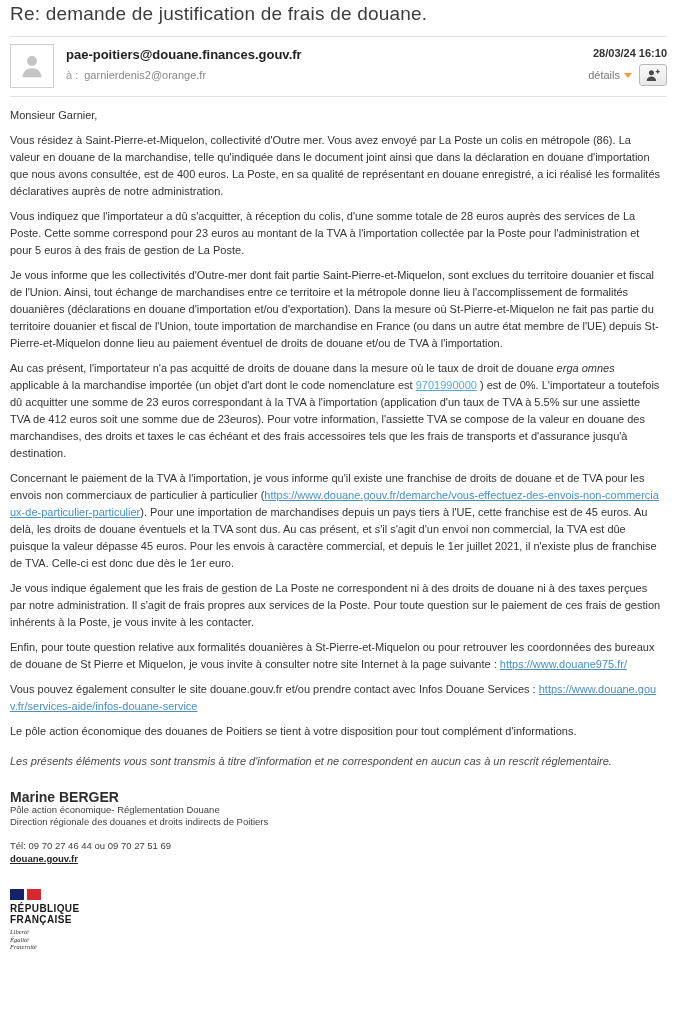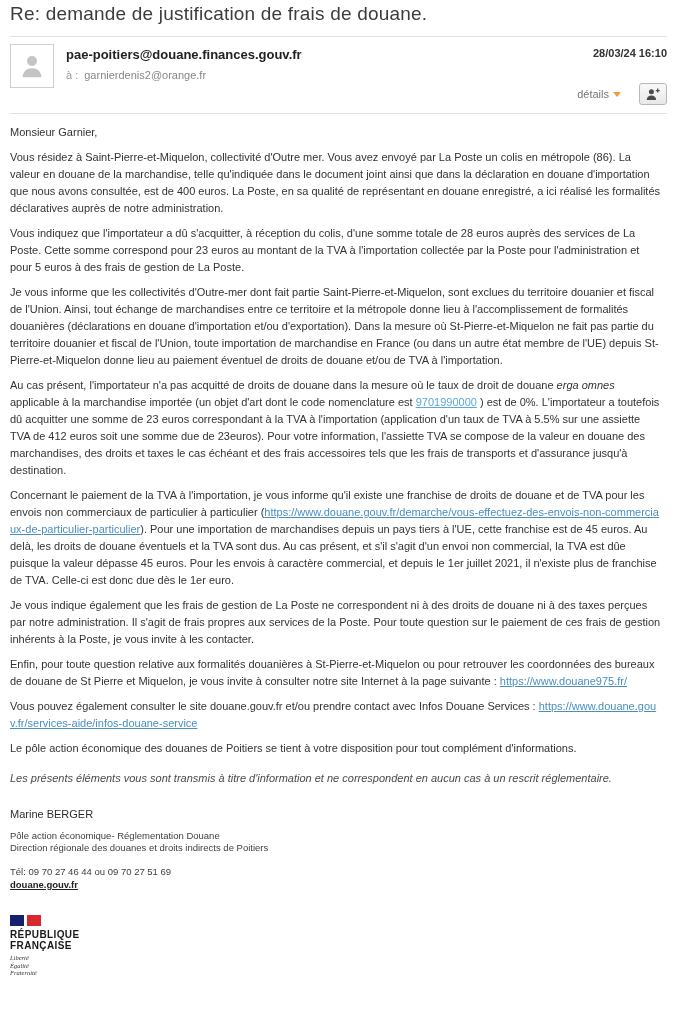--- a/index.html
+++ b/index.html
@@ -14,37 +14,37 @@
   .mailhead{display:flex;align-items:flex-start;padding:7px 0 8px 0;}
   .avatar{width:42px;height:42px;border:1px solid #cfcfcf;background:#fff;
     display:flex;align-items:center;justify-content:center;flex:0 0 auto;}
   .avatar svg{color:#c4c4c4;}
   .sendercol{margin-left:12px;flex:1;min-width:0;}
   .from{font-size:13px;font-weight:bold;color:#222;padding-top:3px;}
   .to-row{font-size:11px;color:#999;margin-top:7px;}
   .to-row .to-addr{color:#888;margin-left:6px;}
   .rightcol{flex:0 0 auto;text-align:right;}
   .date{font-size:11px;font-weight:bold;color:#333;padding-top:3px;}
-  .details-row{margin-top:24px;display:flex;align-items:center;justify-content:flex-end;gap:18px;text-align:right;}
+  .details-row{margin-top:5px;display:flex;align-items:center;justify-content:flex-end;gap:7px;text-align:right;}
   .details{font-size:11px;color:#777;cursor:pointer;display:inline-flex;align-items:center;}
   .caret{width:0;height:0;border-left:4px solid transparent;border-right:4px solid transparent;
     border-top:5px solid var(--caret,#f09d3a);display:inline-block;margin-left:4px;}
   .addbtn{width:28px;height:22px;border:1px solid #b9b9b9;border-radius:3px;
     background:linear-gradient(#f9f9f9,#e8e8e8);display:inline-flex;align-items:center;justify-content:center;
     cursor:pointer;padding:0;}
   .addbtn svg{color:#4a4a4a;}
   
   .bodytext{padding-top:10px;font-size:11px;line-height:17px;color:#333;max-width:652px;}
   .bodytext p{margin:0 0 8px 0;}
   .bodytext a{color:var(--link,#4a8fc2);text-decoration:underline;cursor:pointer;word-break:break-all;}
   .bodytext a.light{color:var(--link-light,#5aa8d8);}
   .disclaimer{font-size:11px;font-style:italic;color:#4a4a4a;margin-top:15px;max-width:640px;}
   
   .signature{margin-top:24px;font-size:9.5px;color:#3d3d3d;line-height:12px;}
-  .sig-name{font-size:11px;font-weight:normal;color:#2e2e2e;margin-bottom:10px;}
+  .sig-name{font-size:14px;font-weight:bold;color:#2e2e2e;margin-bottom:1px;}
   .sig-block{margin-bottom:12px;}
   .sig-site{font-size:9.5px;font-weight:bold;color:#222;text-decoration:underline;cursor:pointer;display:inline-block;margin-top:1px;}
   
   .footer-logos{margin-top:24px;display:flex;align-items:flex-start;gap:14px;height:70px;flex-direction:column;}
   .rf-block{flex:0 0 auto;}
   .rf-flag{display:flex;gap:3px;margin-bottom:3px;}
   .rf-flag .b{width:14px;height:11px;}
   .rf-flag .blue{background:var(--rf-blue,#15216b);}
   .rf-flag .red{background:var(--rf-red,#d7282f);}
   .rf-name{font-size:10px;font-weight:bold;color:#191919;line-height:11px;letter-spacing:.4px;}

